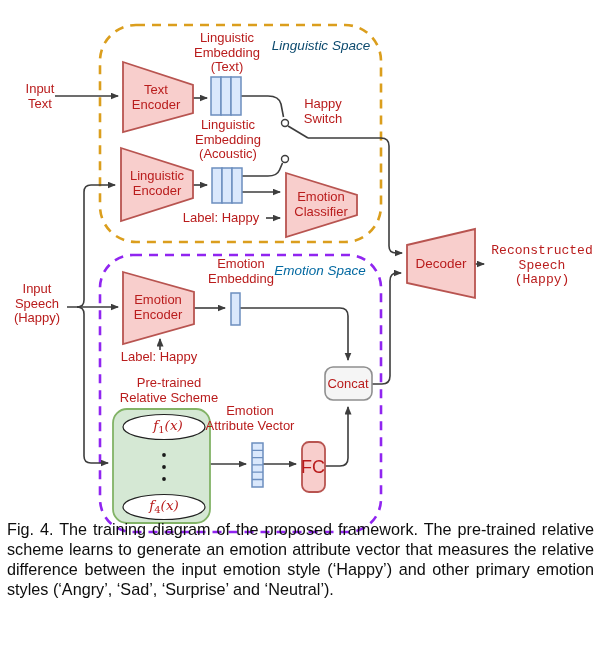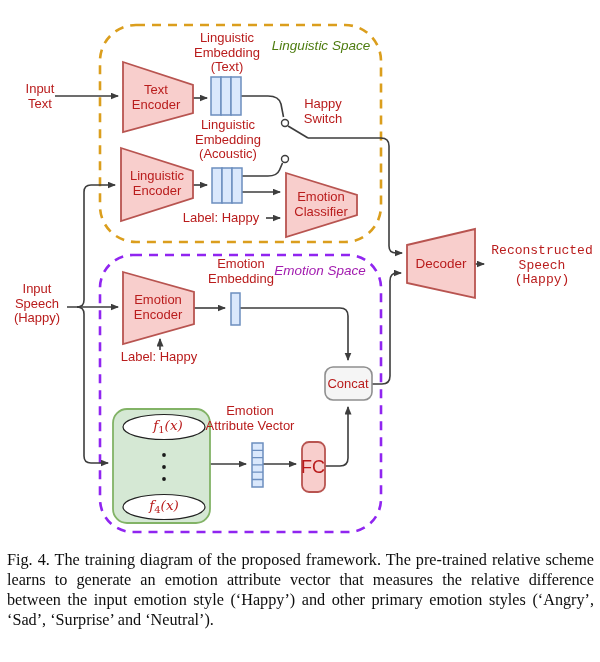--- a/index.html
+++ b/index.html
@@ -2,28 +2,28 @@
 <html><head>
 <meta charset="utf-8">
 <style>
   html,body{margin:0;padding:0;background:#ffffff;}
   #fig{position:relative;width:600px;height:662px;background:#ffffff;overflow:hidden;
        font-family:"Liberation Sans",sans-serif;}
   #fig svg{position:absolute;left:0;top:0;}
   .lbl{position:absolute;transform:translate(-50%,-50%);text-align:center;
        white-space:pre-line;font-size:13px;line-height:1.12;color:#b91c1c;}
   .space-lbl{font-style:italic;font-size:13.5px;white-space:nowrap;}
-  .ling-space{color:#4d7c0f;}
-  .emo-space{color:#a21caf;}
+  .ling-space{color:#0c4a6e;}
+  .emo-space{color:#0369a1;}
   .mathf{font-family:"DejaVu Serif",serif;font-size:13.5px;white-space:nowrap;}
   .mathf .fi{font-style:italic;}
   .mathf .sub{font-size:10px;vertical-align:-3px;}
-  .caption{position:absolute;left:7px;top:551px;width:587px;
+  .caption{position:absolute;left:7px;top:520px;width:587px;
            font-size:16.2px;line-height:1.225;color:#0d0d0d;
-           text-align:justify;text-justify:inter-word;font-family:Liberation Serif, serif;}
+           text-align:justify;text-justify:inter-word;}
 </style>
 </head>
 <body>
 
 <div id="fig">
 
   <svg width="600" height="662" viewBox="0 0 600 662">
     <defs>
       <marker id="arr" markerUnits="userSpaceOnUse" markerWidth="9" markerHeight="8" refX="7.5" refY="3.5" orient="auto">
         <path d="M0,0 L8.5,3.5 L0,7 Z" fill="#3D3D3D"></path>
@@ -118,20 +118,22 @@
 (Happy)</div>
   <div class="lbl" style="left:37px;top:304px;">Input
 Speech
 (Happy)</div>
   <div class="lbl" style="left:158px;top:308px;">Emotion
 Encoder</div>
   <div class="lbl" style="left:241px;top:272px;">Emotion
 Embedding</div>
   <div class="lbl space-lbl emo-space" style="left:320px;top:271px;">Emotion Space</div>
   <div class="lbl" style="left:159px;top:357px;white-space:nowrap;">Label: Happy</div>
+  <div class="lbl" style="left:169px;top:391px;">Pre-trained
+Relative Scheme</div>
   <div class="lbl" style="left:250px;top:419px;">Emotion
 Attribute Vector</div>
 
   <div class="lbl mathf" style="left:168px;top:427px;"><span class="fi">f</span><span class="sub">1</span><span class="fi">(x)</span></div>
   <div class="lbl mathf" style="left:164px;top:507px;"><span class="fi">f</span><span class="sub">4</span><span class="fi">(x)</span></div>
 
   <div class="lbl" style="left:313px;top:467px;font-size:18px;">FC</div>
   <div class="lbl" style="left:348px;top:384px;">Concat</div>
 
   <div class="caption">Fig. 4. The training diagram of the proposed framework. The pre-trained relative scheme learns to generate an emotion attribute vector that measures the relative difference between the input emotion style (‘Happy’) and other primary emotion styles (‘Angry’, ‘Sad’, ‘Surprise’ and ‘Neutral’).</div>

